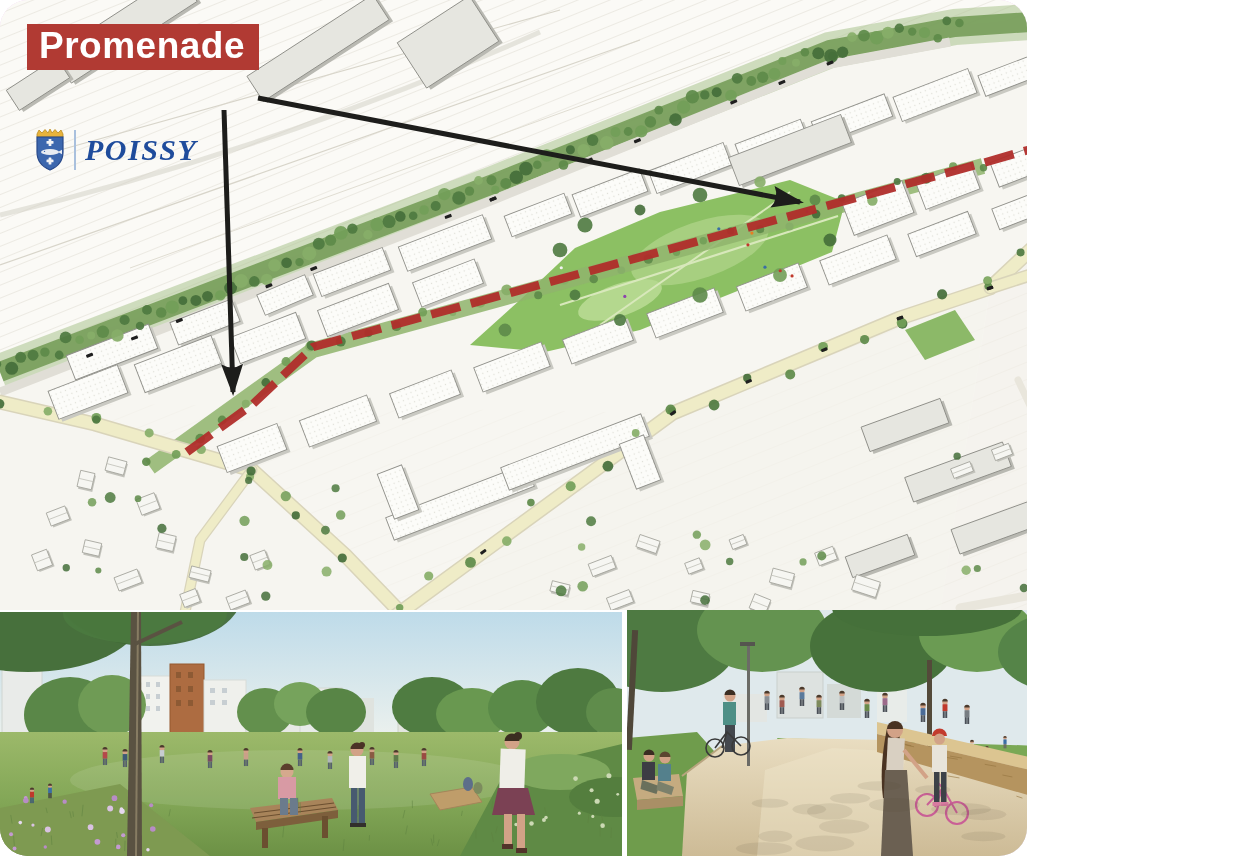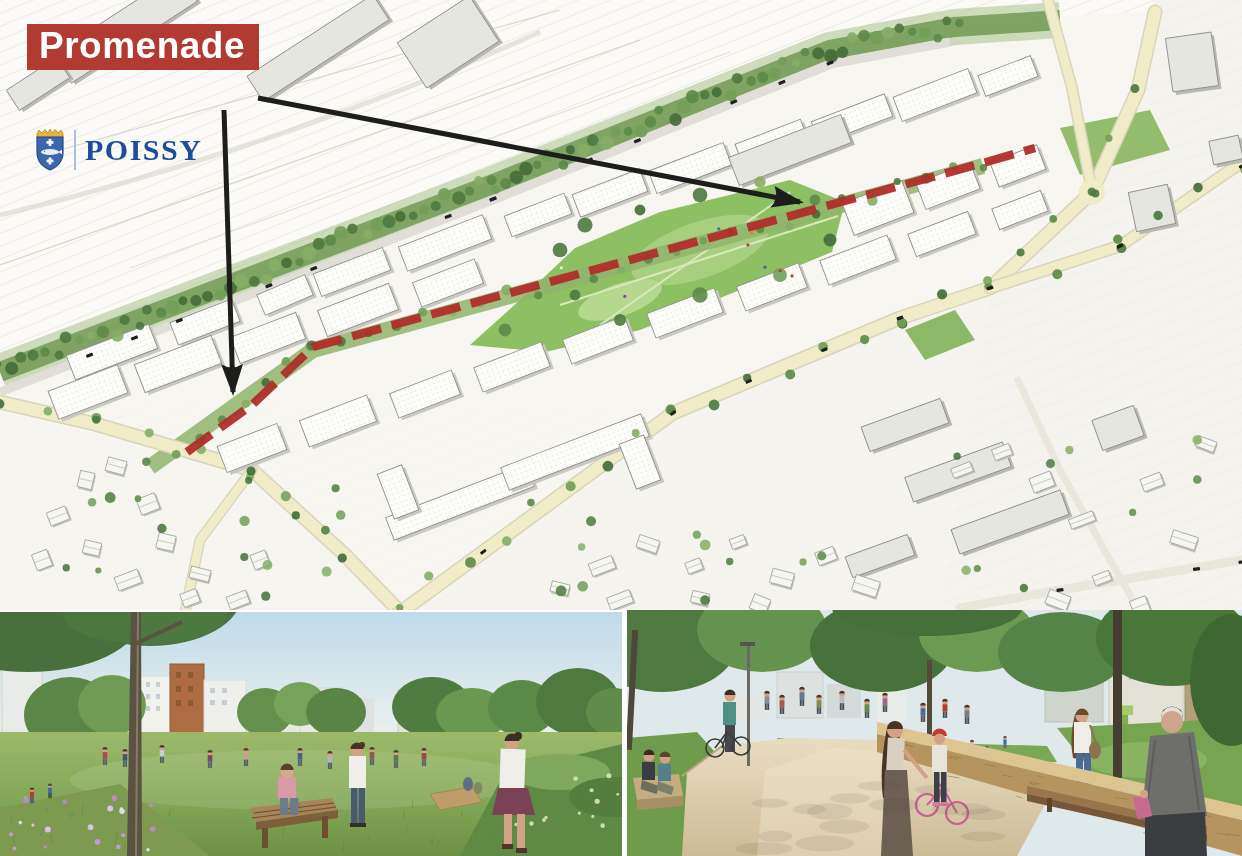--- a/index.html
+++ b/index.html
@@ -1,26 +1,26 @@
 <!DOCTYPE html>
 <html><head>
 <meta charset="utf-8">
 <style>
   html,body{margin:0;padding:0;background:#ffffff;}
-  .stage{position:relative;width:1242px;height:856px;overflow:hidden;background:#f0abfc;
-         font-family:"Liberation Sans",sans-serif;}
+  .stage{position:relative;width:1027px;height:856px;overflow:hidden;background:#f0abfc;
+         font-family:"Liberation Sans",sans-serif;border-radius:28px;}
   .map-svg{position:absolute;left:0;top:0;}
   .title-box{position:absolute;left:27px;top:24px;z-index:30;line-height:0;}
   .title-box .tline{display:table;background:#b13a33;color:#ffffff;
       font-family:"Liberation Sans",sans-serif;font-weight:bold;font-size:37px;
       line-height:44px;letter-spacing:.5px;padding:0 14px 2px 12px;}
   .logo{position:absolute;left:34px;top:128px;z-index:30;display:flex;align-items:center;}
   .logo-divider{width:2px;height:40px;background:#a9c0dd;margin:0 9px 0 8px;}
   .logo-word{font-family:"Liberation Serif",serif;font-weight:bold;font-size:30px;
-      color:#1f4c9c;letter-spacing:1.5px;line-height:1;}
+      color:#1f4c9c;letter-spacing:1.5px;line-height:1;font-style:italic;}
   .photos{position:absolute;left:0;top:610px;width:1242px;height:246px;background:#ffffff;}
   .photo{position:absolute;display:block;}
 </style>
 </head>
 <body>
 
 <div class="stage">
 
   <svg class="map-svg" width="1242" height="612" viewBox="0 0 1242 612">
     <defs>

